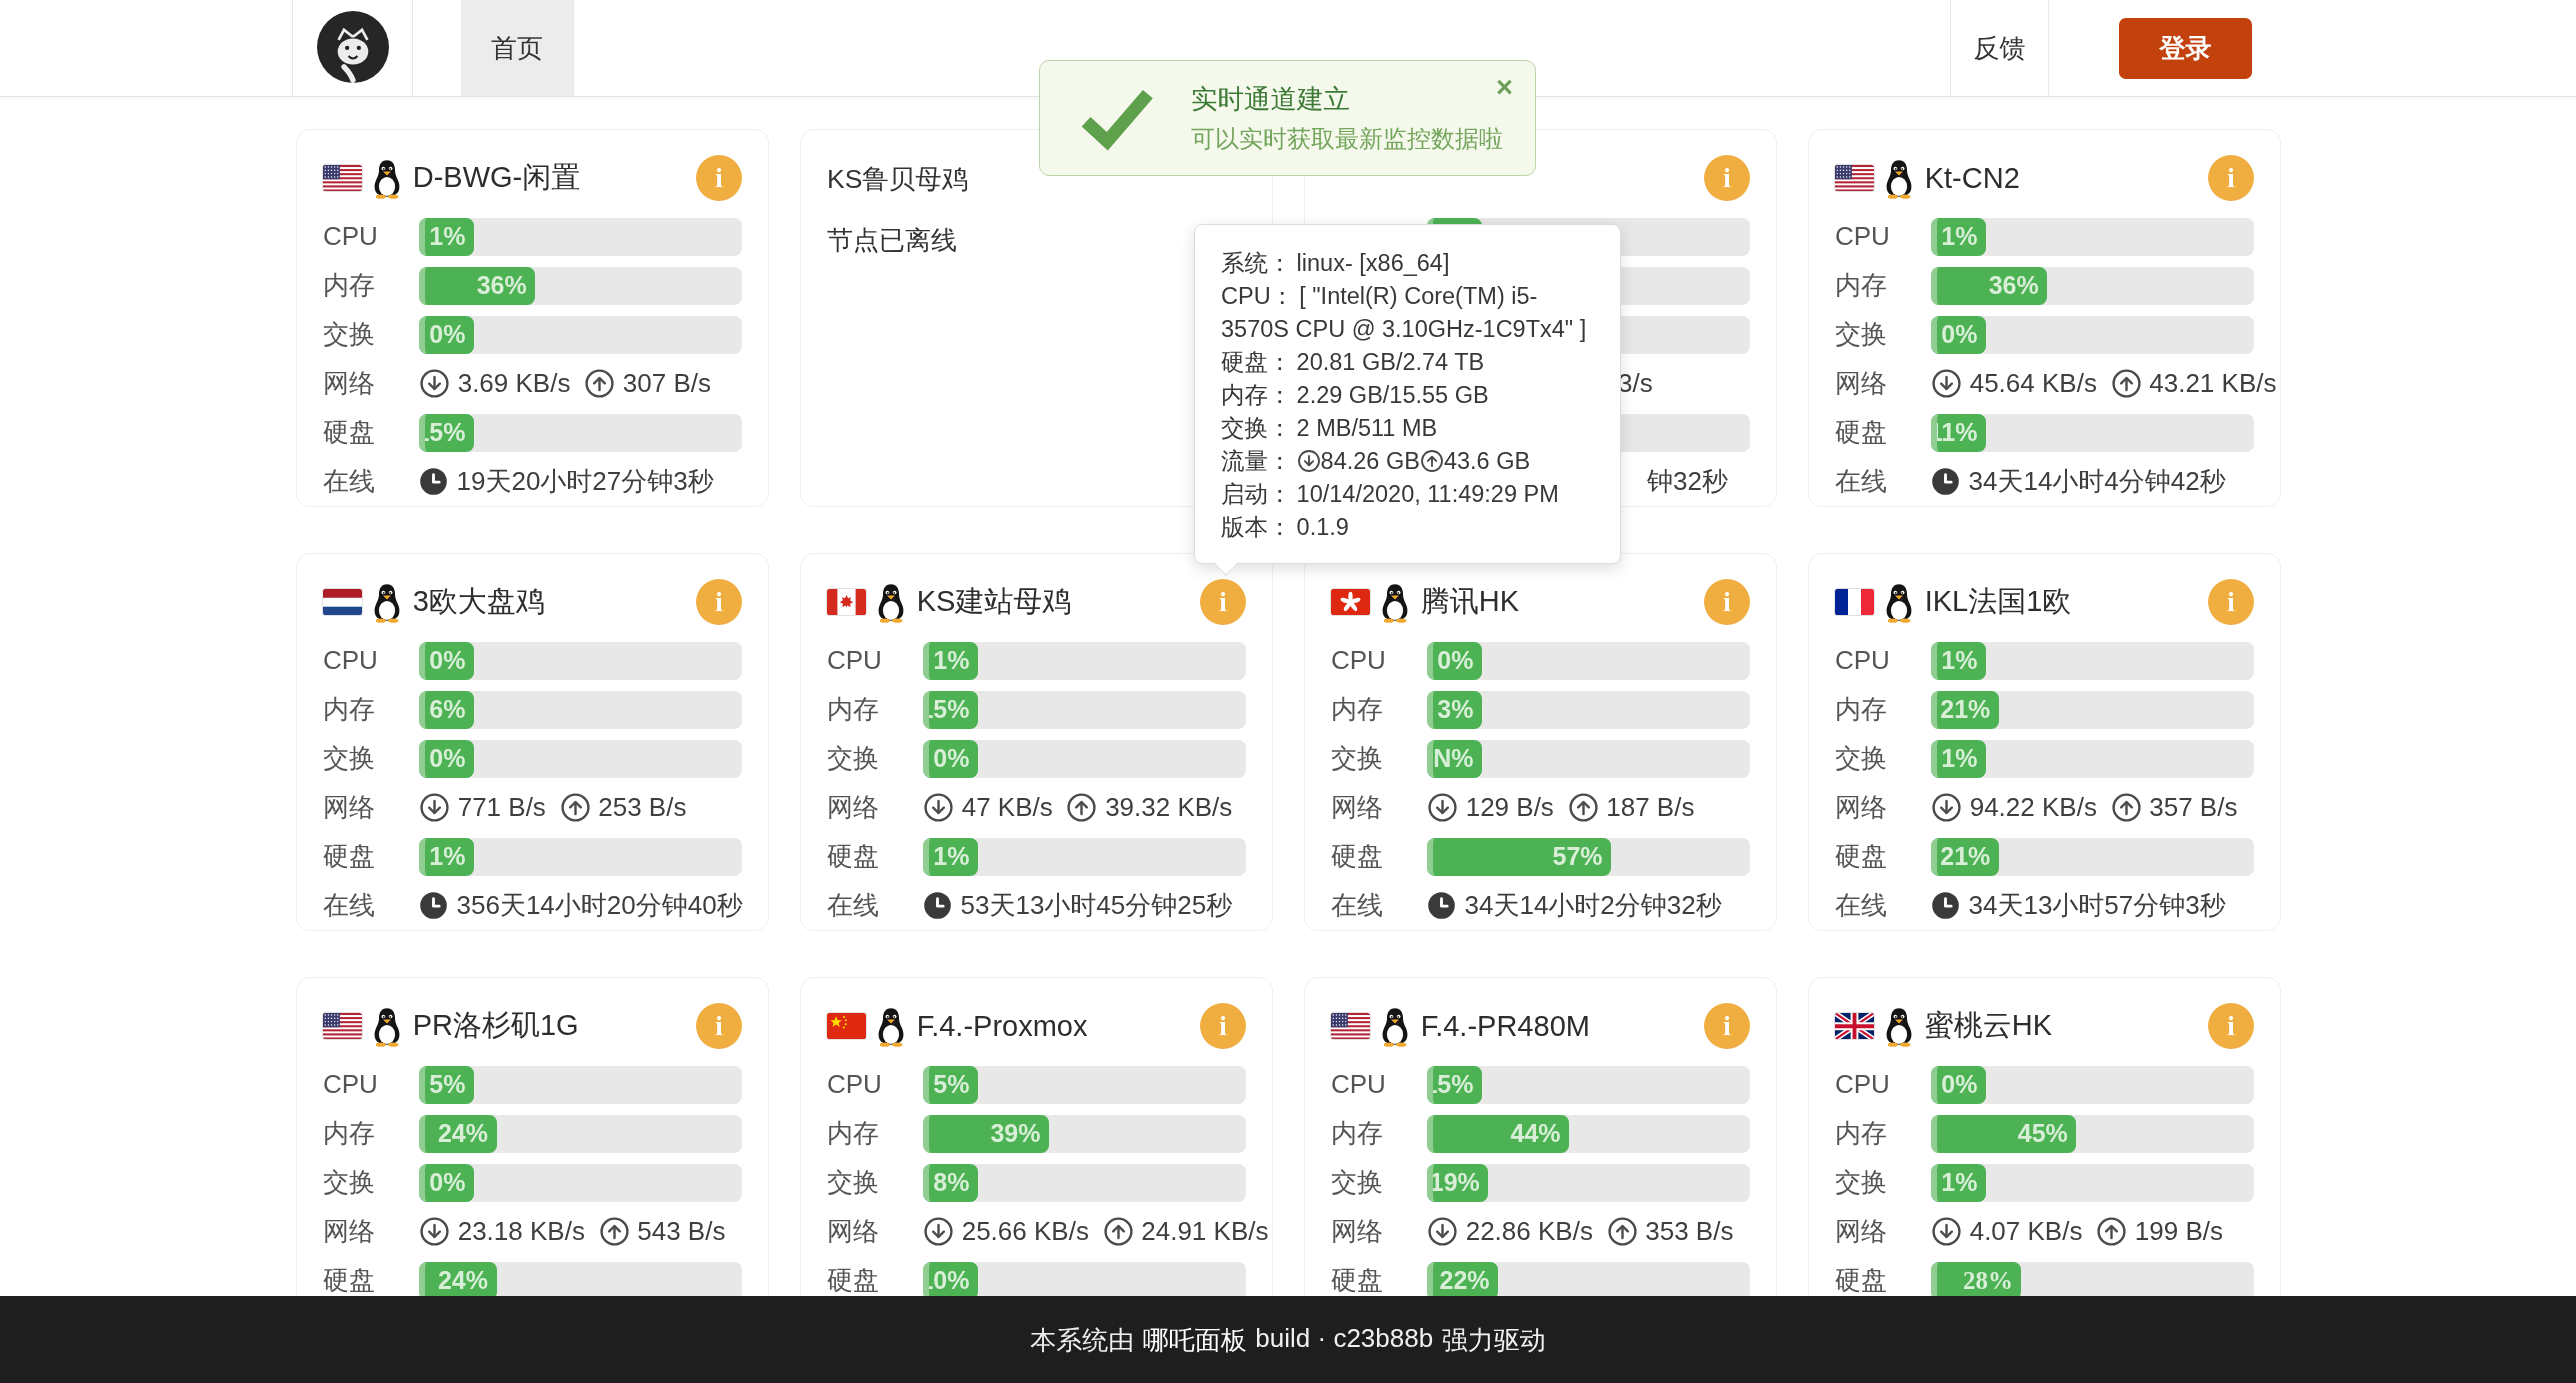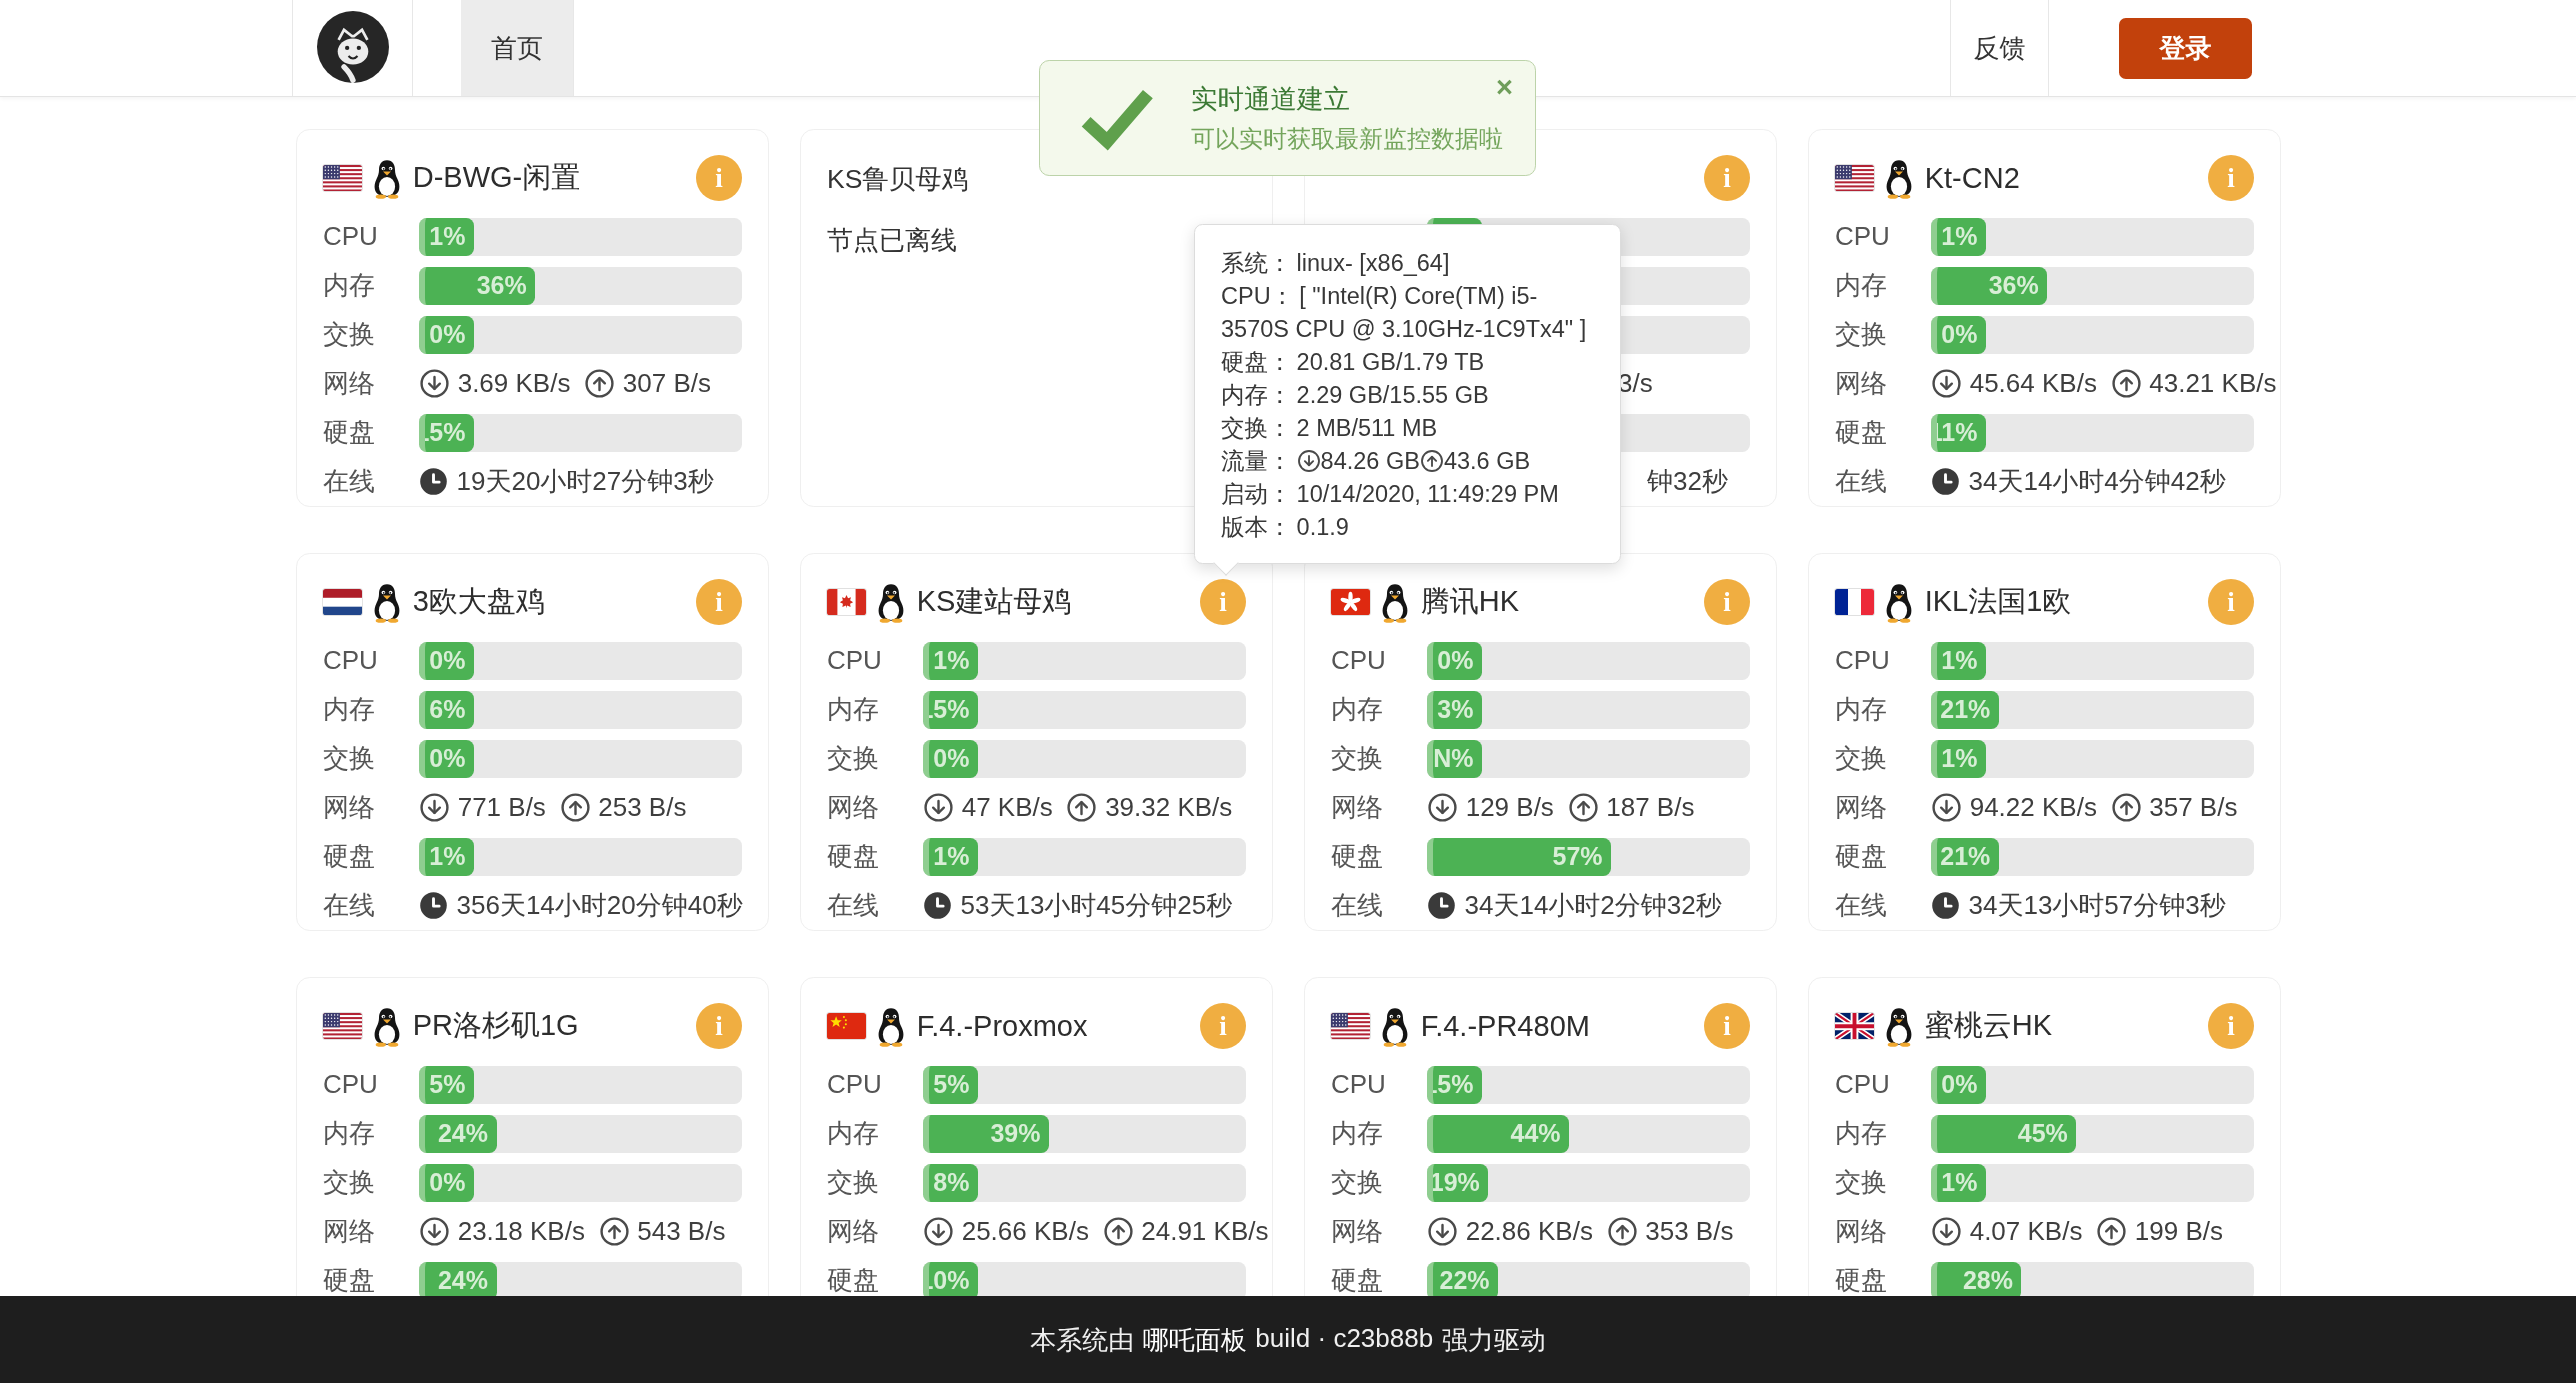--- a/index.html
+++ b/index.html
@@ -1153,21 +1153,21 @@
                 <path d="M11.8 17.8L18 11.6l6.2 6.2"></path>
               </g>
             </svg>
           </span>
           <span class="spd">199 B/s</span>
         </div>
       </div>
       <div class="stat-row">
         <span class="stat-label">硬盘</span>
         <div class="bar">
-          <div class="fill" style="width: max(55px, 28%);">
+          <div class="fill" style="width: max(55px, 28%); font-family: Liberation Serif, serif;">
             <span>28%</span>
           </div>
         </div>
       </div>
     </div>
   </div>
 
 <div class="toast">
   <div class="toast-check" id="toast-check">
       <svg viewBox="0 0 100 80" width="82" height="65">
@@ -1178,21 +1178,21 @@
     <div class="toast-title">实时通道建立</div>
     <div class="toast-msg">可以实时获取最新监控数据啦</div>
   </div>
   <div class="toast-close">×</div>
 </div>
 
 <div class="tooltip">
   <div id="tooltip-rows">
       <div class="tt-row"><span class="tt-label">系统：</span><span>linux- [x86_64]</span></div>
       <div class="tt-row"><span class="tt-label">CPU：</span><span>[ "Intel(R) Core(TM) i5-3570S CPU @ 3.10GHz-1C9Tx4" ]</span></div>
-      <div class="tt-row"><span class="tt-label">硬盘：</span><span>20.81 GB/1.79 TB</span></div>
+      <div class="tt-row"><span class="tt-label">硬盘：</span><span>20.81 GB/2.74 TB</span></div>
       <div class="tt-row"><span class="tt-label">内存：</span><span>2.29 GB/15.55 GB</span></div>
       <div class="tt-row"><span class="tt-label">交换：</span><span>2 MB/511 MB</span></div>
       <div class="tt-row"><span class="tt-label">流量：</span><span class="tt-flow-icon"><svg viewBox="0 0 36 36" width="24" height="24">
             <circle cx="18" cy="18" r="15" fill="none" stroke="#4a4a4a" stroke-width="2.8"></circle>
             <g stroke="#4a4a4a" stroke-width="2.8" fill="none" stroke-linecap="round" stroke-linejoin="round">
               <path d="M18 10.5v13.5"></path>
               <path d="M11.8 18.2l6.2 6.2 6.2-6.2"></path>
             </g>
           </svg></span><span>84.26 GB</span><span class="tt-flow-icon"><svg viewBox="0 0 36 36" width="24" height="24">
             <circle cx="18" cy="18" r="15" fill="none" stroke="#4a4a4a" stroke-width="2.8"></circle>

